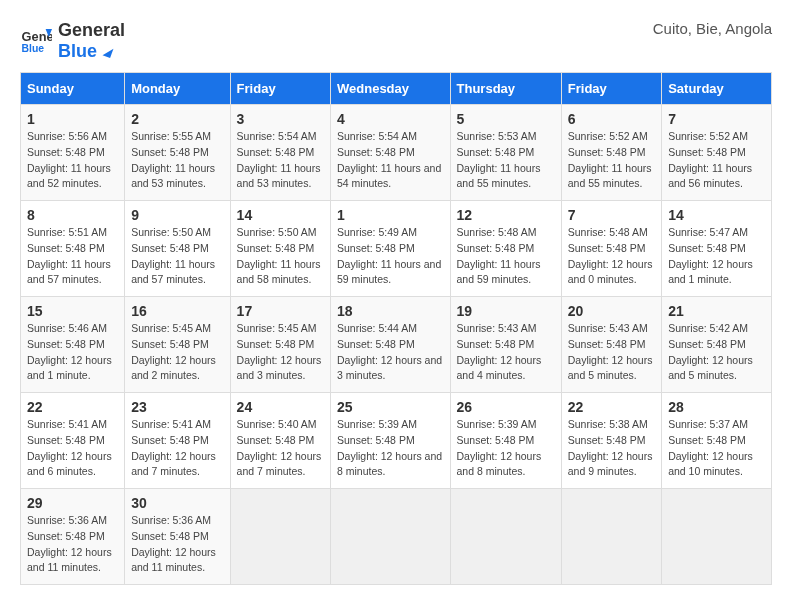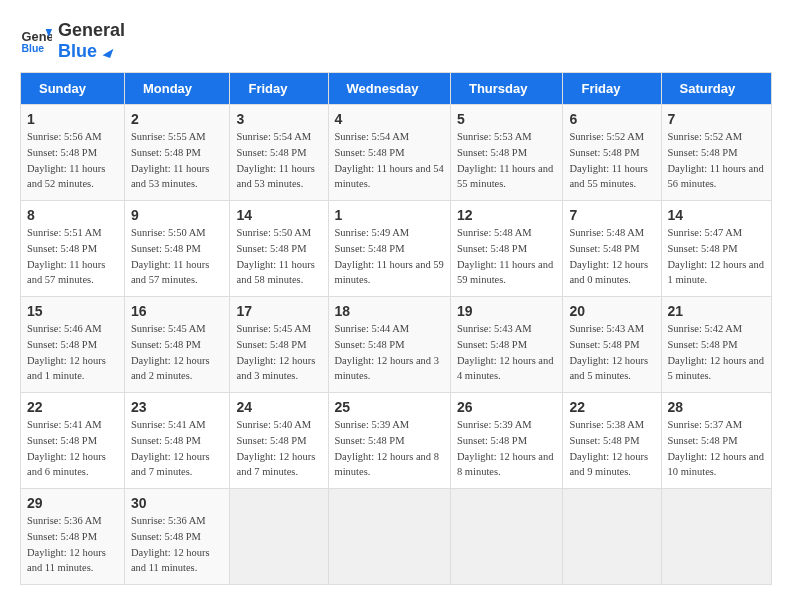--- a/index.html
+++ b/index.html
@@ -38,21 +38,21 @@
       color: #555;
     }
     table {
       width: 100%;
       border-collapse: collapse;
       font-size: 11px;
     }
     thead tr th {
       background: #1a73e8;
       color: #fff;
-      padding: 8px 18px;
+      padding: 8px 6px;
       text-align: left;
       font-size: 13px;
       font-weight: bold;
       border: 1px solid #ddd;
     }
     tbody tr td {
       border: 1px solid #ddd;
       padding: 6px 6px 8px 6px;
       vertical-align: top;
       background: #fff;
@@ -66,21 +66,20 @@
       font-size: 14px;
       font-weight: bold;
       color: #333;
       display: block;
       margin-bottom: 2px;
     }
     .day-info {
       color: #444;
       font-size: 10.5px;
       line-height: 1.5;
-      font-family: Liberation Serif, serif;
     }
     .empty-cell {
       background: #f0f0f0 !important;
     }
   </style>
 </head>
 <body>
 
 <div class="header-area">
   <div class="logo">
@@ -90,20 +89,21 @@
       <polygon points="32,5 40,5 36,15" fill="#1a73e8"></polygon>
     </svg>
     <div>
       <div style="font-size:18px;font-weight:bold;color:#333;">General</div>
       <div style="font-size:18px;font-weight:bold;color:#1a73e8;">Blue
         <span style="display:inline-block;width:0;height:0;border-left:8px solid transparent;border-right:0px solid transparent;border-bottom:10px solid #1a73e8;margin-left:2px;transform:rotate(20deg);"></span>
       </div>
     </div>
   </div>
   <div class="title-area">
+    <div class="subtitle">Cuito, Bie, Angola</div>
   </div>
 </div>
 
 <table>
   <thead>
     <tr id="header-row">
         <th>Sunday</th>
         <th>Monday</th>
         <th>Friday</th>
         <th>Wednesday</th>

